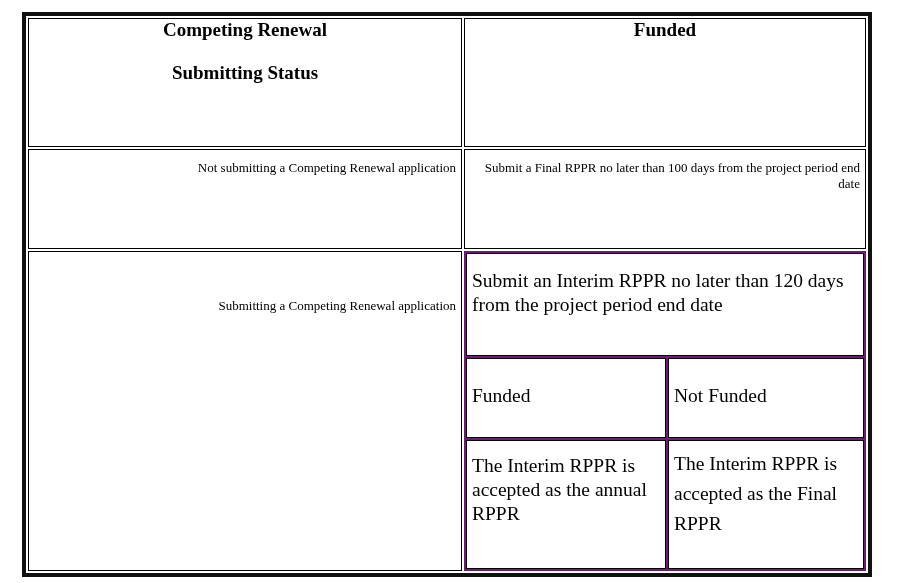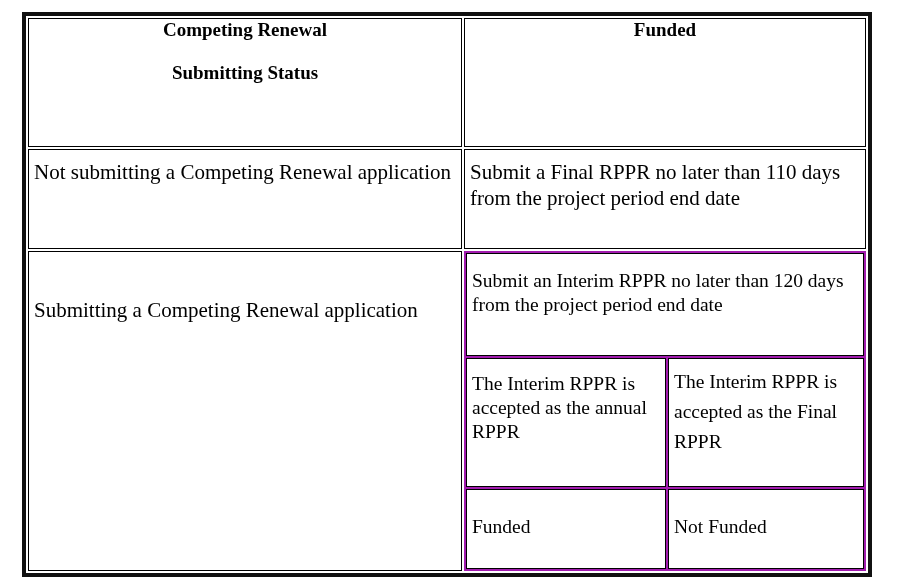--- a/index.html
+++ b/index.html
@@ -63,22 +63,23 @@
     height: 127px;
   }
   .hdr-line {
     display: block;
     line-height: 1.2;
   }
   .hdr-line.first { margin-bottom: 20px; }
 
   
   td.body-cell {
-    font-size: 21px;
+    font-size: 13px;
     line-height: 1.22;
+    text-align: right;
   }
   .cell-text {
     padding: 10px 5px 5px 5px;
   }
   .cell-text.mid {
     padding: 0 5px;
   }
 
   td.row1-left { height: 98px; }
   td.row1-right { height: 98px; }
@@ -98,21 +99,21 @@
     vertical-align: top;
     border: none !important;
     background: transparent;
   }
   table.sub-table {
     width: 100%;
     height: 100%;
     border-collapse: separate;
     border-spacing: 2px;
     table-layout: fixed;
-    background: #a21caf;
+    background: #701a75;
   }
   table.sub-table td {
     border: 1px solid #000000;
     vertical-align: top;
     padding: 0;
     font-size: 19.5px;
     background: #ffffff;
   }
   td.sub-interim { height: 101px; }
   td.sub-funded, td.sub-notfunded { height: 78px; }
@@ -156,21 +157,21 @@
           <td class="header-cell">
             <span class="hdr-line">Funded</span>
           </td>
         </tr>
 
         <tr>
           <td class="body-cell row1-left">
             <div class="cell-text">Not submitting a Competing Renewal application</div>
           </td>
           <td class="body-cell row1-right">
-            <div class="cell-text">Submit a Final RPPR no later than 110 days from the project period end date</div>
+            <div class="cell-text">Submit a Final RPPR no later than 100 days from the project period end date</div>
           </td>
         </tr>
 
         <tr>
           <td class="body-cell row2-left">
             <div class="cell-text mid">Submitting a Competing Renewal application</div>
           </td>
           <td class="row2-right">
 
             <table class="sub-table">
@@ -178,33 +179,33 @@
                 <col class="sub-col-left">
                 <col class="sub-col-right">
               </colgroup>
               <tbody>
                 <tr>
                   <td class="sub-interim" colspan="2">
                     <div class="cell-text">Submit an Interim RPPR no later than 120 days from the project period end date</div>
                   </td>
                 </tr>
                 <tr>
+                  <td class="sub-funded">
+                    <div class="cell-text">Funded</div>
+                  </td>
+                  <td class="sub-notfunded">
+                    <div class="cell-text">Not Funded</div>
+                  </td>
+                </tr>
+                <tr>
                   <td class="sub-annual">
                     <div class="cell-text">The Interim RPPR is accepted as the annual RPPR</div>
                   </td>
                   <td class="sub-final">
                     <div class="cell-text">The Interim RPPR is accepted as the Final RPPR</div>
-                  </td>
-                </tr>
-                <tr>
-                  <td class="sub-funded">
-                    <div class="cell-text">Funded</div>
-                  </td>
-                  <td class="sub-notfunded">
-                    <div class="cell-text">Not Funded</div>
                   </td>
                 </tr>
               </tbody>
             </table>
 
           </td>
         </tr>
 
       </tbody>
     </table>

